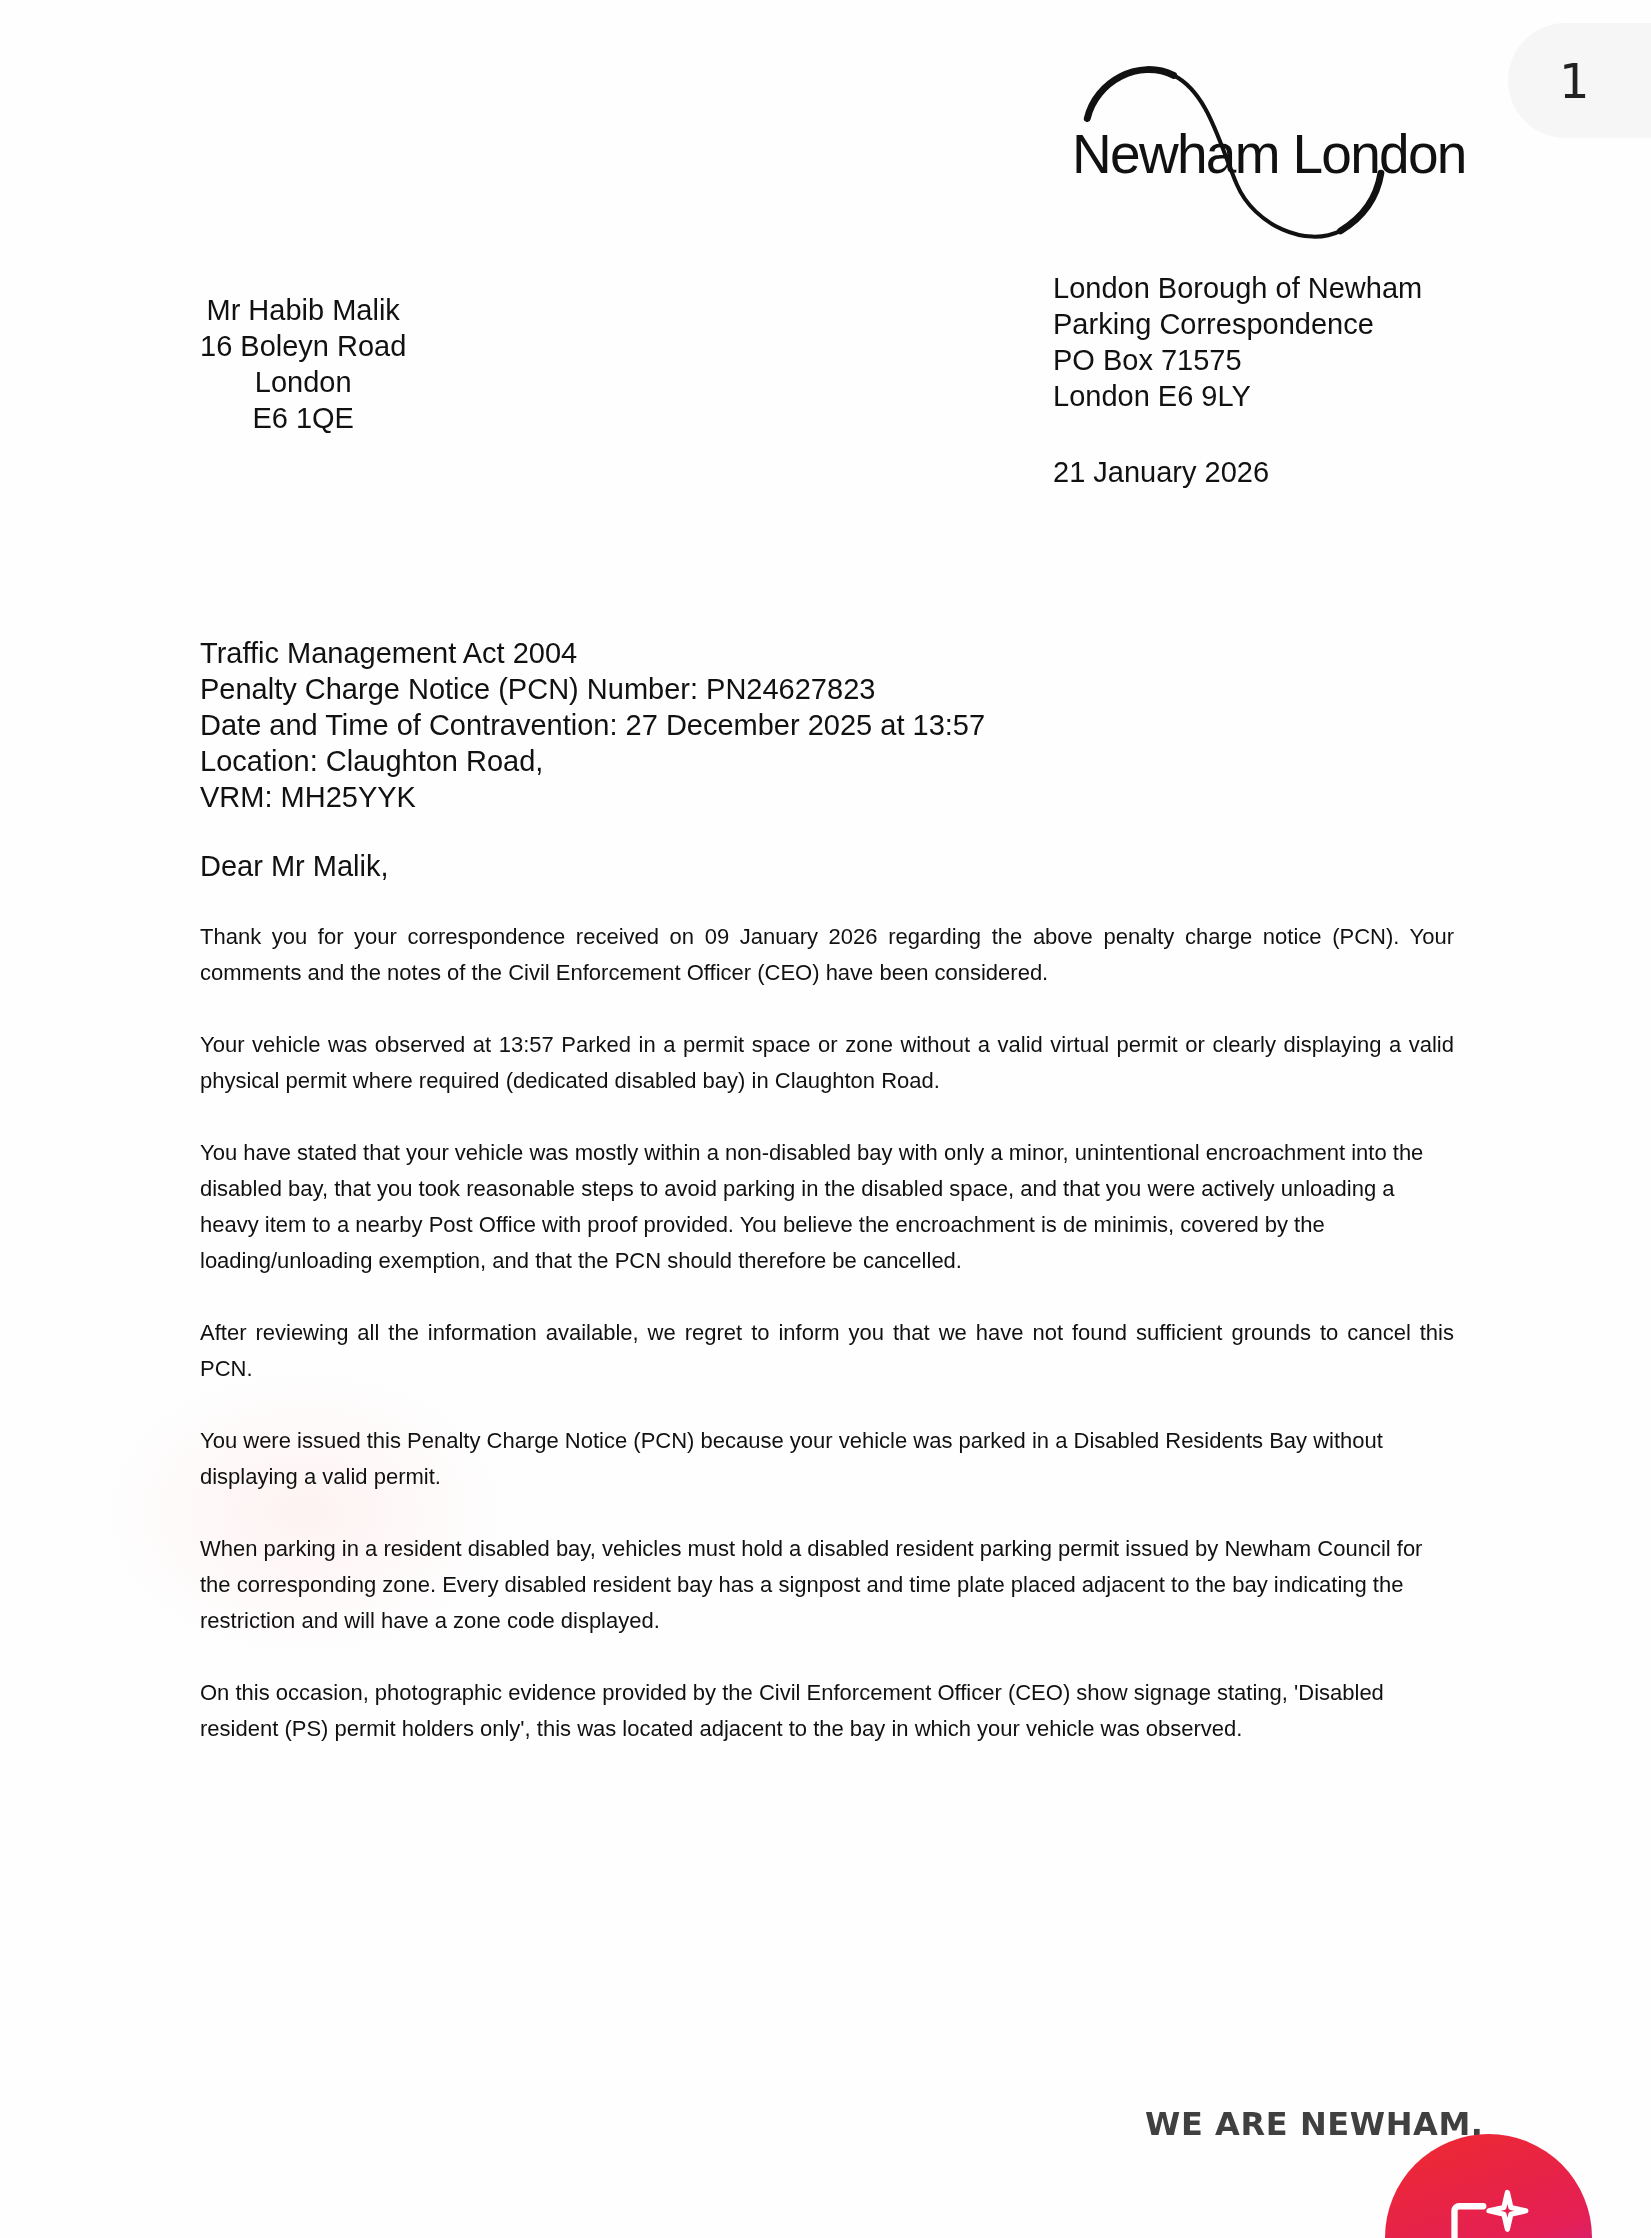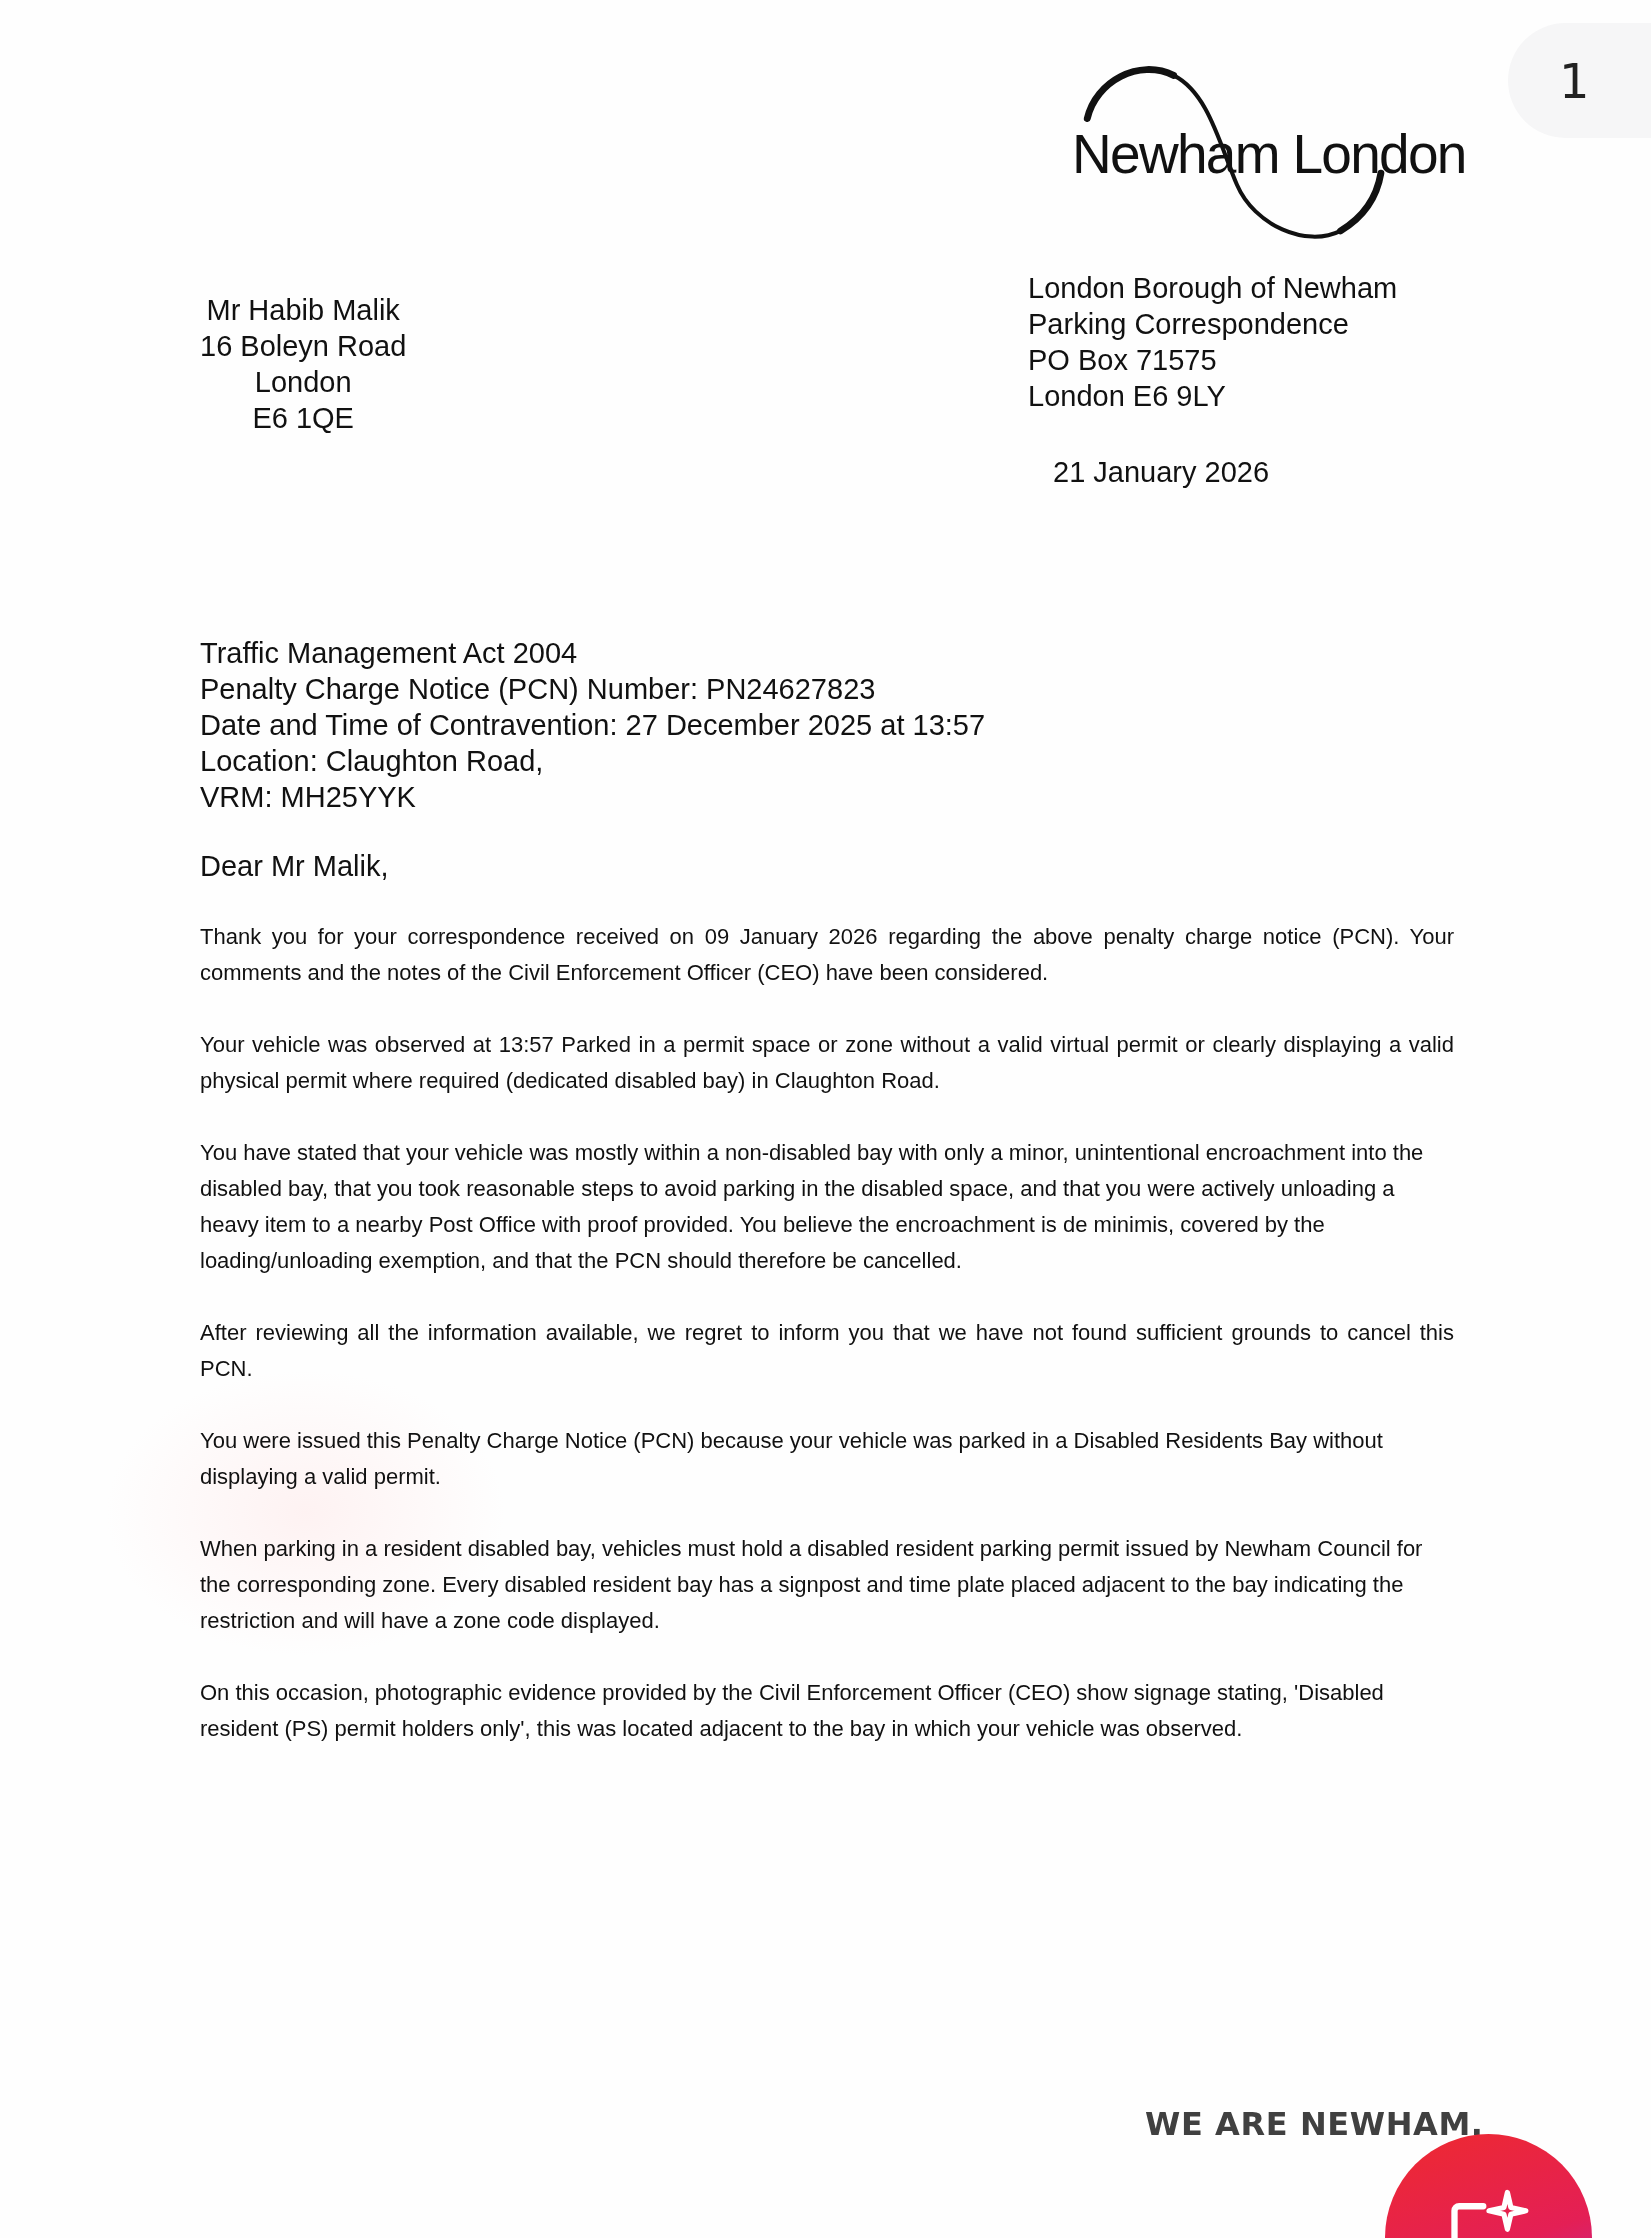--- a/index.html
+++ b/index.html
@@ -21,21 +21,21 @@
 
   .logo { position: absolute; left: 1070px; top: 58px; width: 403px; height: 196px; }
   .logo svg { position: absolute; left: 0; top: 0; }
   .logo-text {
     position: absolute; left: 2px; top: 64px; font-size: 55px; letter-spacing: -1.7px;
     font-family: "Liberation Sans", sans-serif; color: #111; white-space: nowrap;
   }
 
   .text { font-size: 29px; line-height: 36px; white-space: nowrap; }
   .recipient { position: absolute; left: 200px; top: 292px; text-align: center; }
-  .sender { position: absolute; left: 1028px; top: 270px; }
+  .sender { position: absolute; left: 1053px; top: 270px; }
   .date { position: absolute; left: 1053px; top: 454px; }
 
   .refs { position: absolute; left: 200px; top: 635px; }
   .salutation { position: absolute; left: 200px; top: 848px; }
 
   .body { position: absolute; left: 200px; top: 919px; width: 1254px; }
   .para { font-size: 22px; line-height: 36px; margin: 0 0 36px 0; }
   .para.justify { text-align: justify; text-align-last: left; }
   .para b { font-weight: normal; }
 

